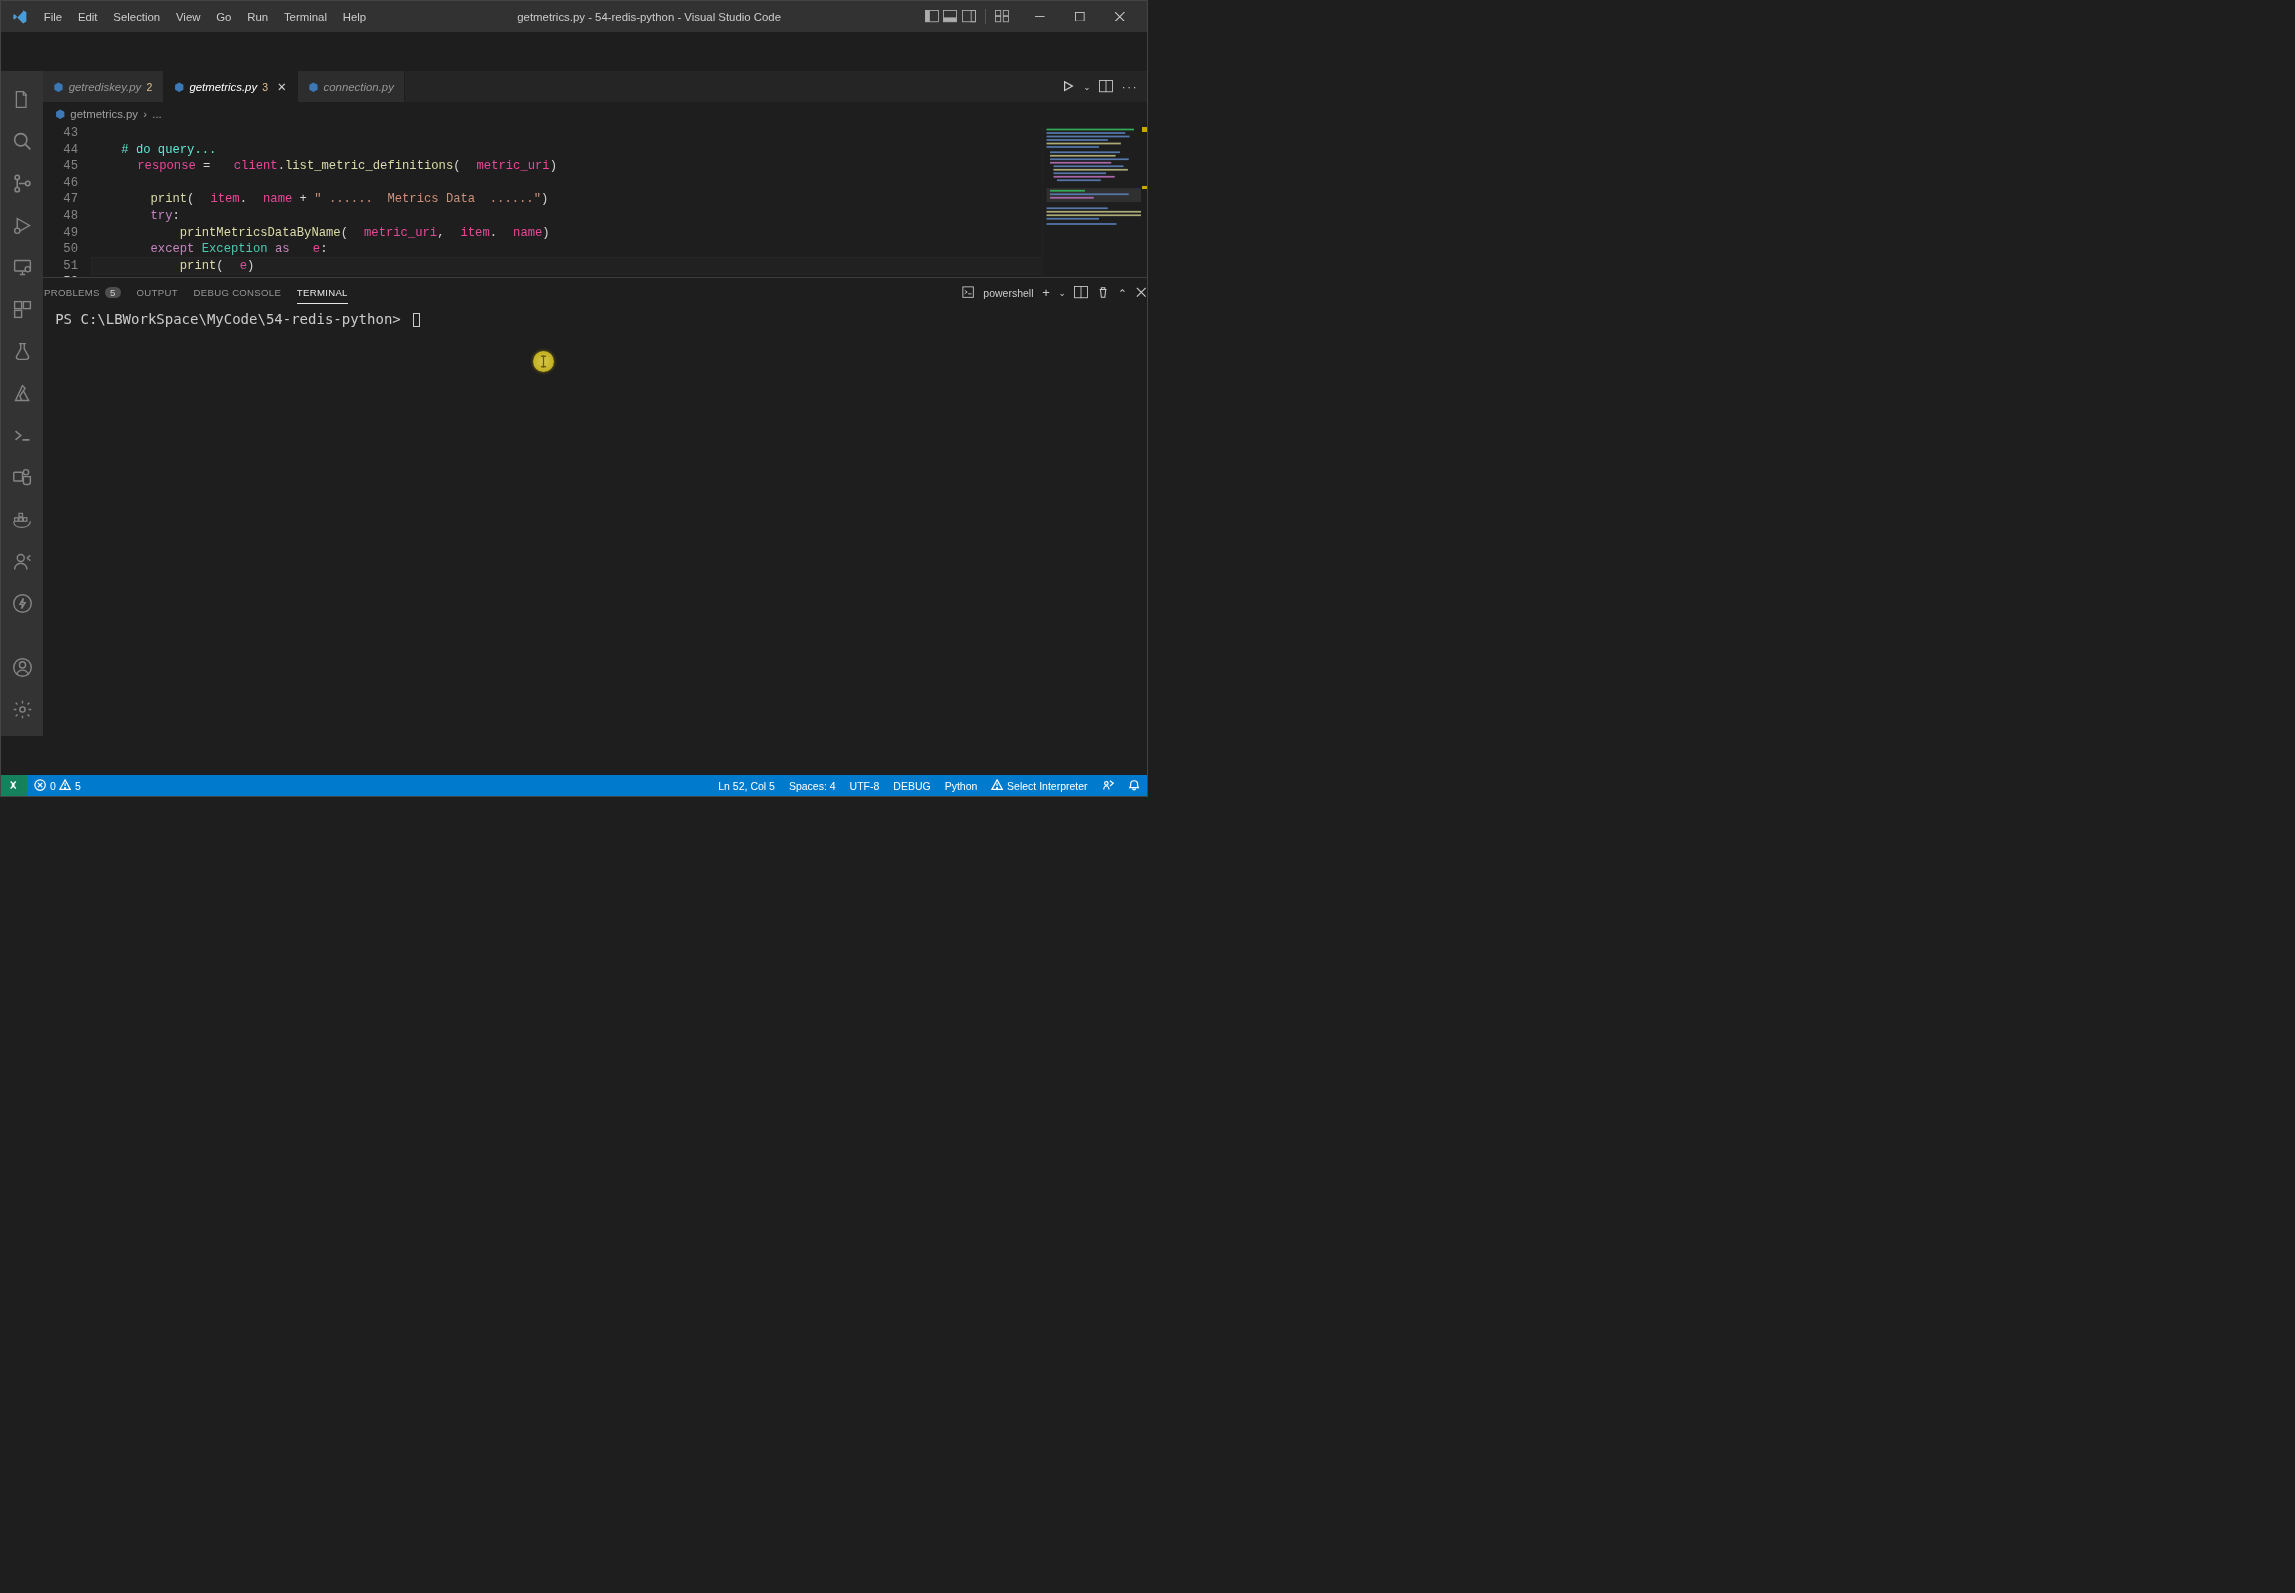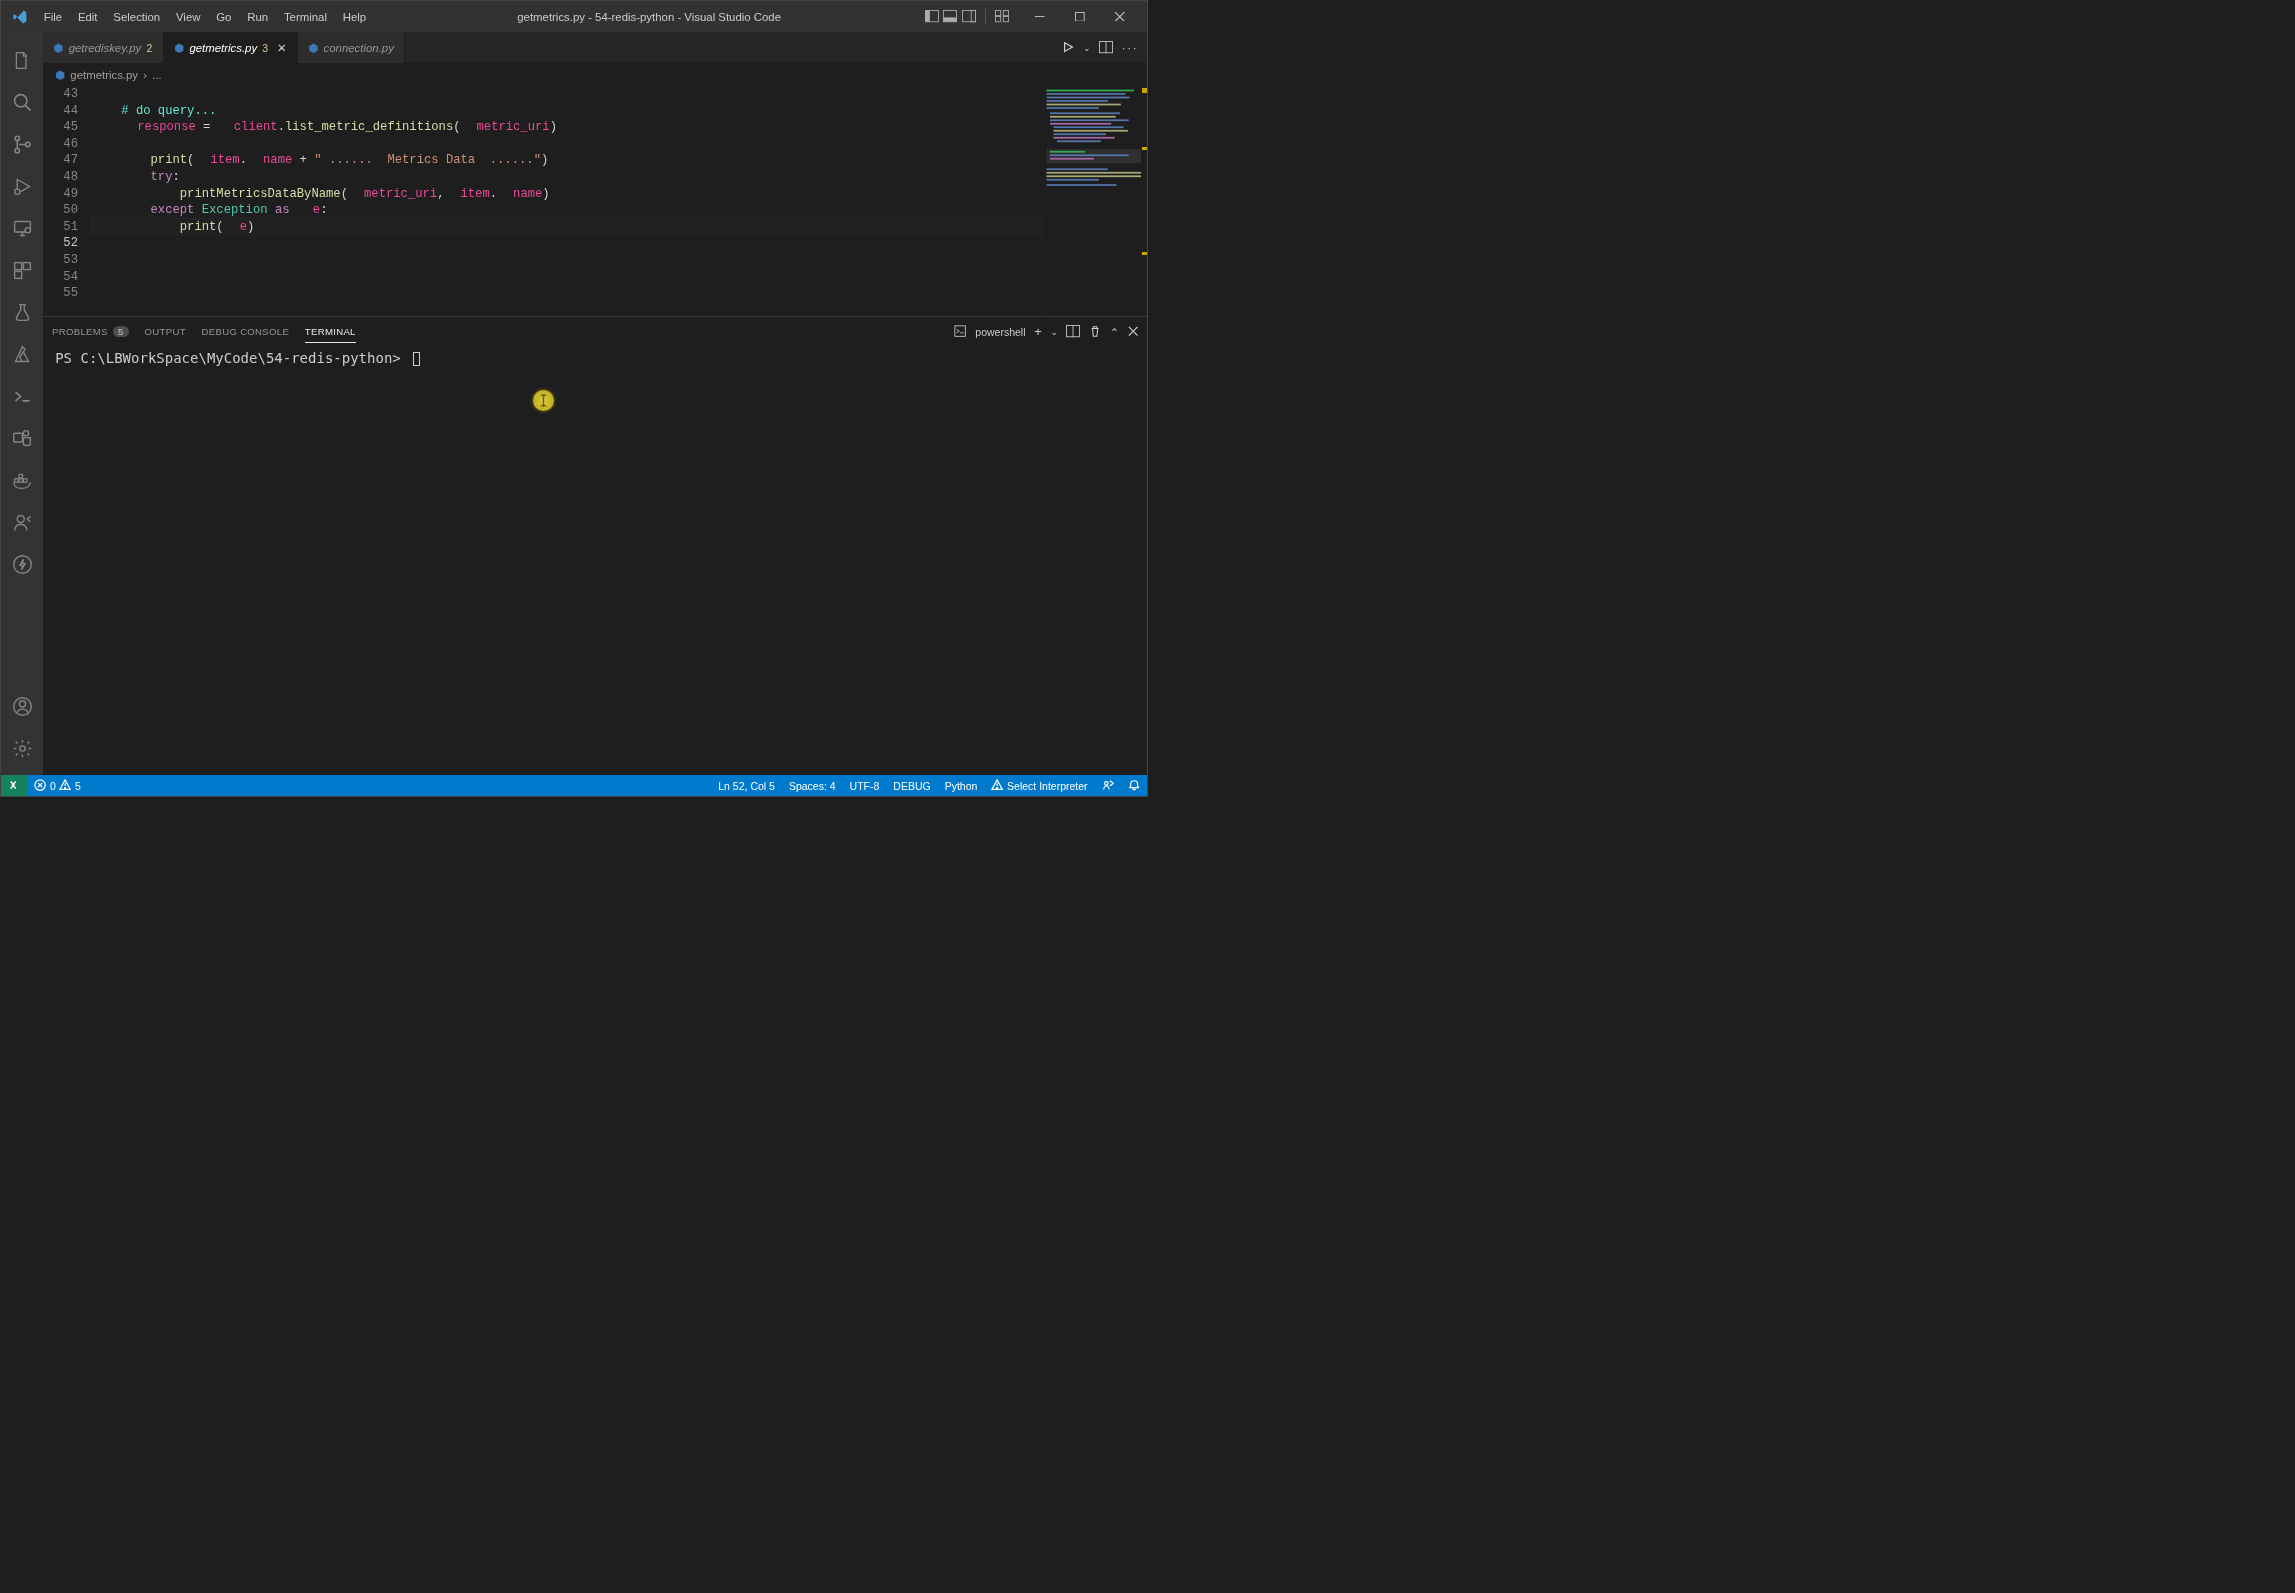--- a/index.html
+++ b/index.html
@@ -6,21 +6,21 @@
 body {
   font-family: "Segoe UI", -apple-system, sans-serif;
   background: #1e1e1e;
   color: #cccccc;
   width: 1148px;
   height: 797px;
   overflow: hidden;
   position: relative;
   font-size: 11.4px;
 }
-.window-border { border: 0.9px solid #444; width: 100%; height: 100%; display: flex; flex-direction: column; }
+.window-border { border: 0.9px solid #444; width: 100%; height: 100%; display: flex; flex-direction: column; gap: 39px; }
 
 
 .titlebar {
   height: 31px;
   background: #323233;
   display: flex;
   align-items: center;
   padding: 0 7px;
   color: #cccccc;
   font-size: 11.4px;
@@ -92,21 +92,21 @@
 .minimap { width: 105px; background: #1e1e1e; position: relative; border-left: 0.9px solid #222; }
 .minimap svg rect { }
 
 
 .panel {
   height: 459px;
   background: #1e1e1e;
   border-top: 0.9px solid #3c3c3c;
   display: flex; flex-direction: column;
 }
-.panel-tabs { display: flex; align-items: center; height: 29px; padding: 0 9px; gap: 15.7px; font-size: 9.6px; color: #969696; }
+.panel-tabs { display: flex; align-items: center; height: 29px; padding: 0 1px; gap: 15.7px; font-size: 9.6px; color: #969696; }
 .panel-tab { cursor: pointer; padding: 5.2px 0; letter-spacing: 0.3px; }
 .panel-tab.active { color: #e7e7e7; border-bottom: 0.9px solid #e7e7e7; }
 .panel-tab .count-badge { background: #4d4d4d; color:#ccc; border-radius: 8.7px; padding: 0 5.2px; margin-left: 5.2px; font-size: 9.6px; }
 .panel-right { margin-left: auto; display: flex; align-items: center; gap: 8.7px; color: #ccc; font-size: 10.5px; }
 .panel-body { flex:1; padding: 3.5px 12.2px; font-family: Consolas, monospace; font-size: 14px; color: #ccc; position: relative; }
 .cursor-block { display:inline-block; width:7px; height:14px; border:0.9px solid #ccc; margin-left:3.5px; vertical-align:middle;}
 .highlight-dot {
   position: absolute; width: 21px; height: 21px; border-radius: 50%;
   background: radial-gradient(circle, #d9c84a 0%, #c2b020 70%);
   left: 490px; top: 44px;

